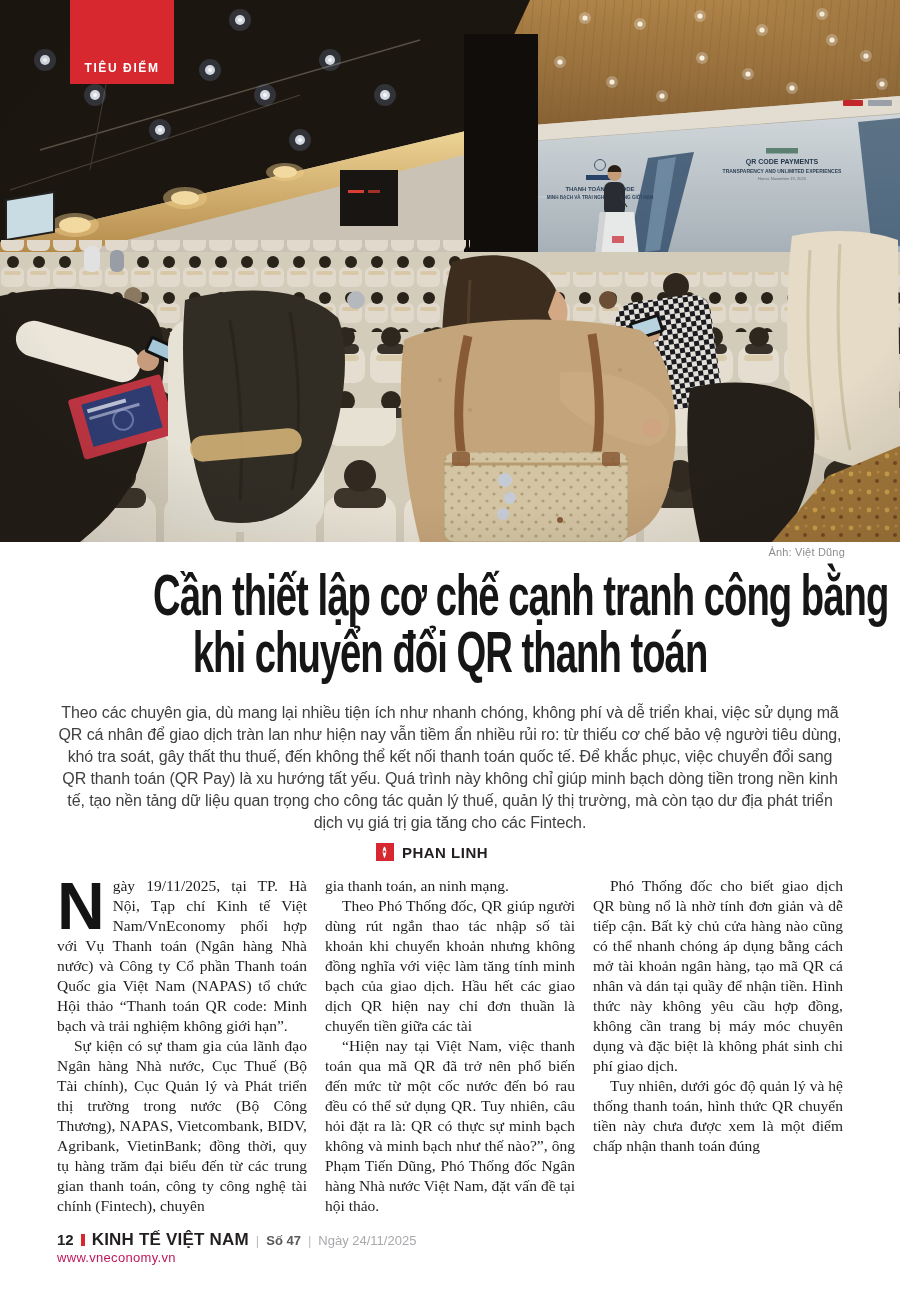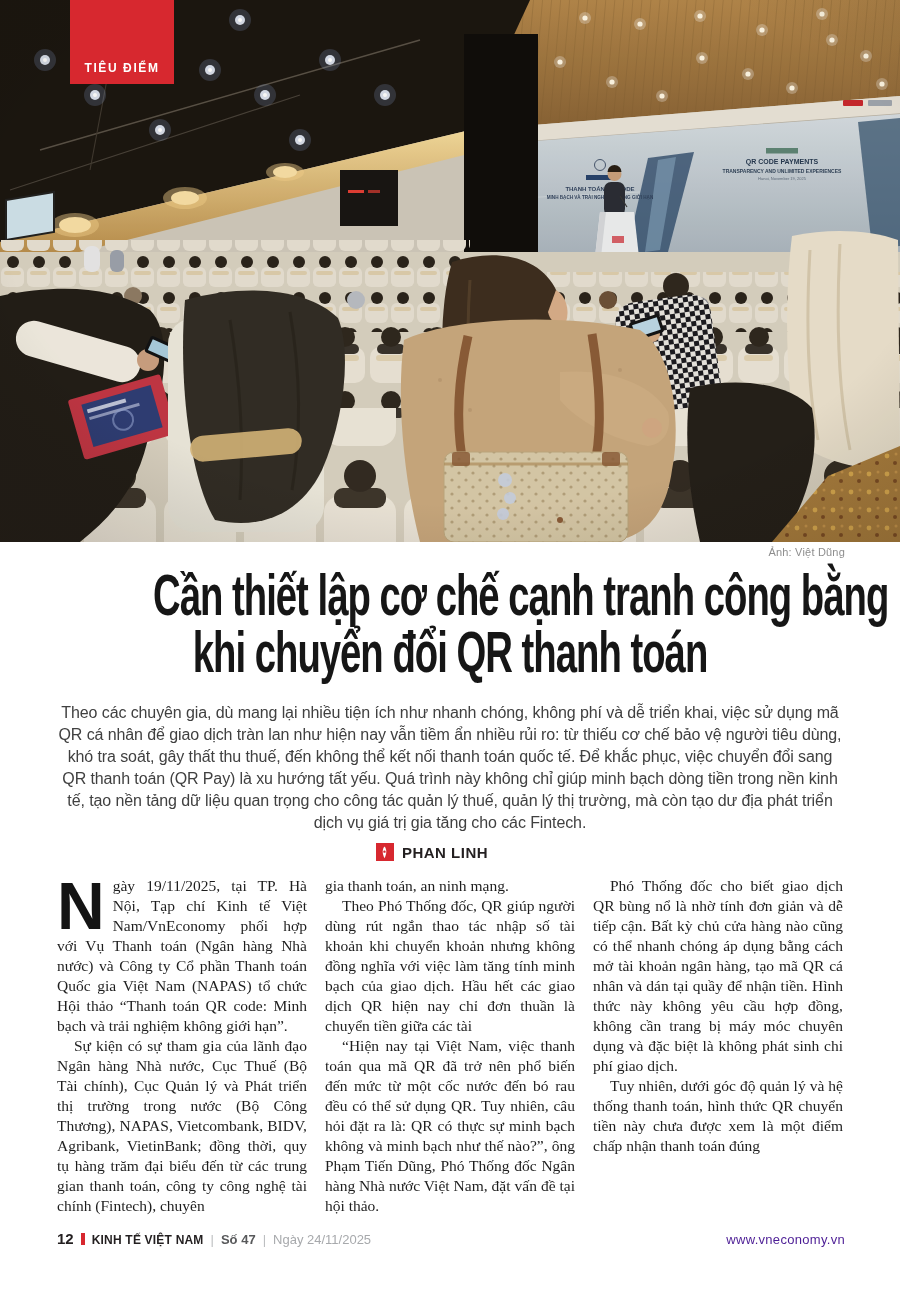--- a/index.html
+++ b/index.html
@@ -26,29 +26,29 @@
   
   .columns{position:absolute;left:57px;top:876px;width:786px;height:346px;display:flex;gap:18px;overflow:hidden;}
   .col{width:250px;font-family:"Liberation Serif",serif;font-size:15.5px;line-height:20px;
        text-align:justify;color:#1e1e1e;}
   .col p{margin:0;}
   .col p.ind{text-indent:17px;}
   .dropcap{float:left;font-family:"Liberation Sans",sans-serif;font-weight:bold;
            font-size:66px;line-height:54px;padding:3px 8px 0 0;color:#141414;transform-origin:0 0;}
   
   .footer{position:absolute;left:57px;right:55px;top:1230px;display:flex;justify-content:space-between;
-          align-items:baseline;font-size:13px;}
+          align-items:baseline;font-size:13px;flex-direction:column;}
   .f-left{display:flex;align-items:baseline;gap:7px;}
   .f-page{font-weight:bold;font-size:15px;color:#231f20;}
   .f-bar{width:4px;height:12px;background:#d7282f;align-self:center;}
-  .f-pub{font-weight:bold;font-size:12px;color:#231f20;letter-spacing:.2px;}
+  .f-pub{font-weight:bold;font-size:17px;color:#231f20;letter-spacing:.2px;}
   .f-sep{color:#bcbec0;}
   .f-issue{font-weight:bold;color:#58595b;}
   .f-date{color:#a7a9ac;}
-  .f-site{color:#4c1d95;letter-spacing:.3px;}
+  .f-site{color:#be185d;letter-spacing:.3px;}
 </style>
 </head>
 <body>
 
 <div class="page">
 
   <div class="photo-wrap">
     <svg viewBox="0 0 900 542" preserveAspectRatio="none">
       <defs>
         <linearGradient id="gScreen" x1="0" y1="0" x2="0" y2="1">

